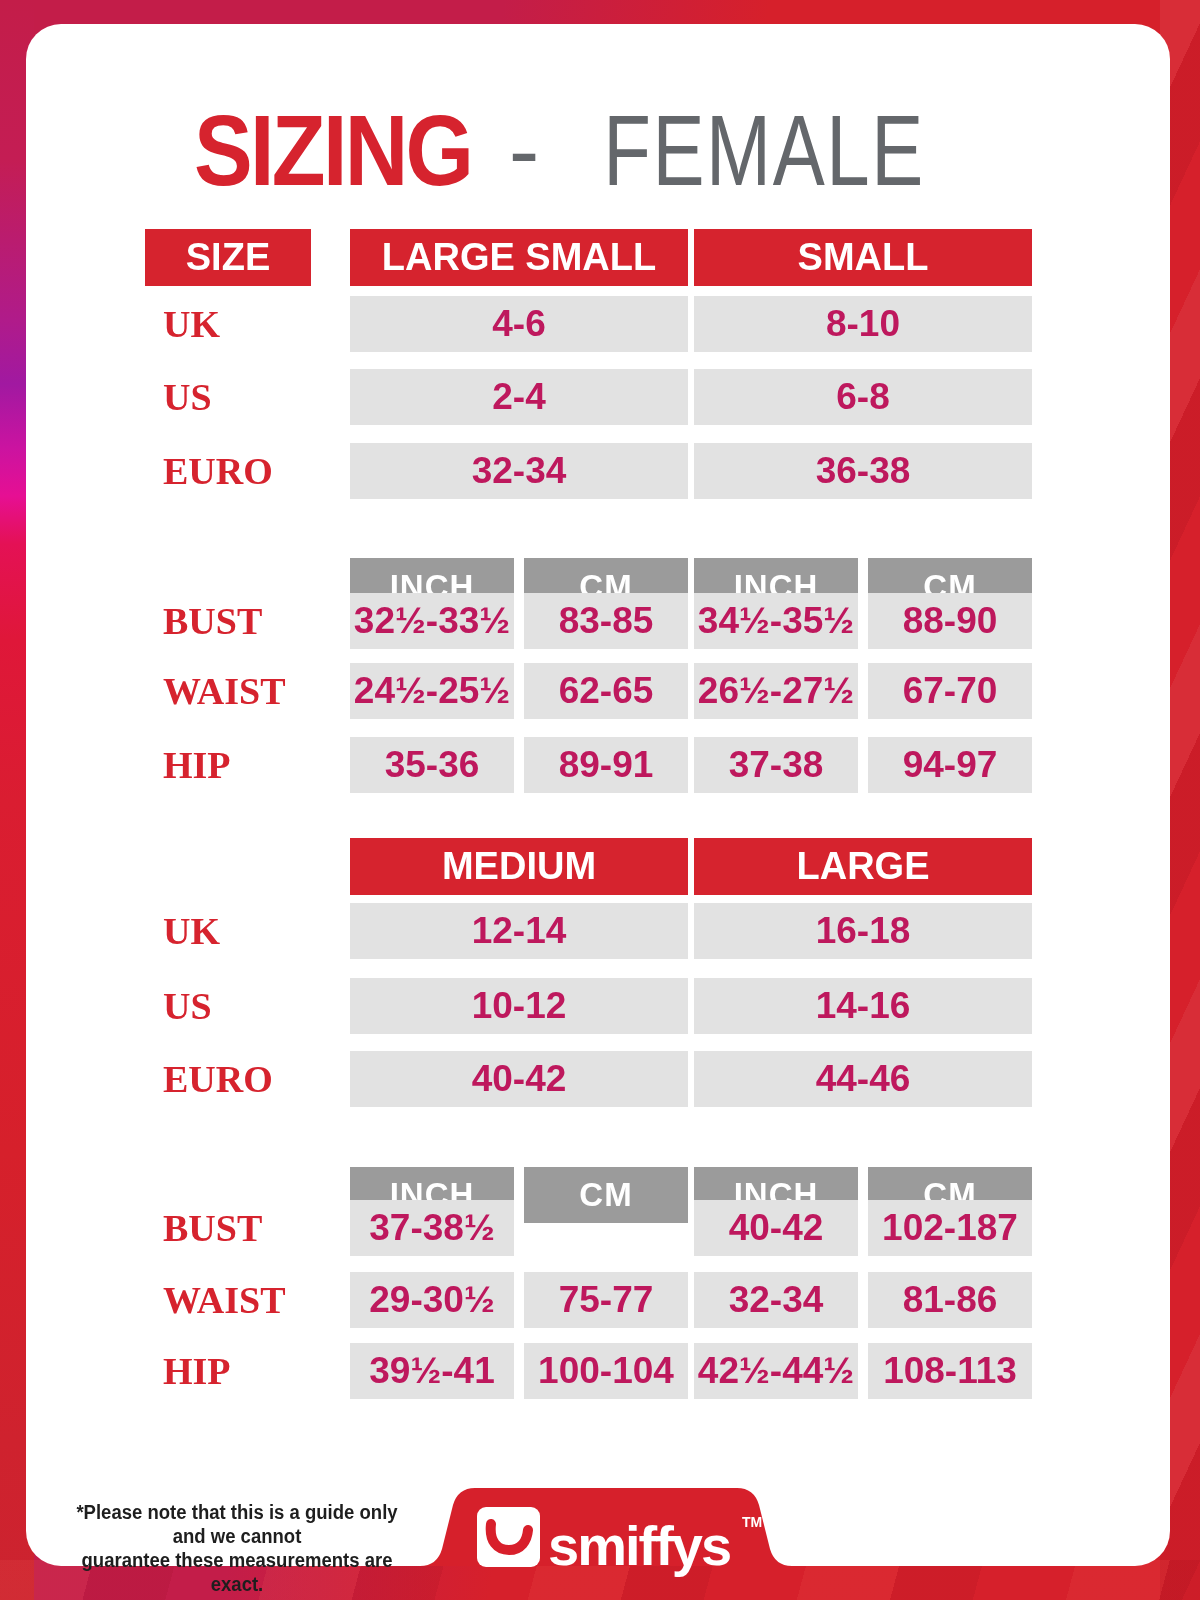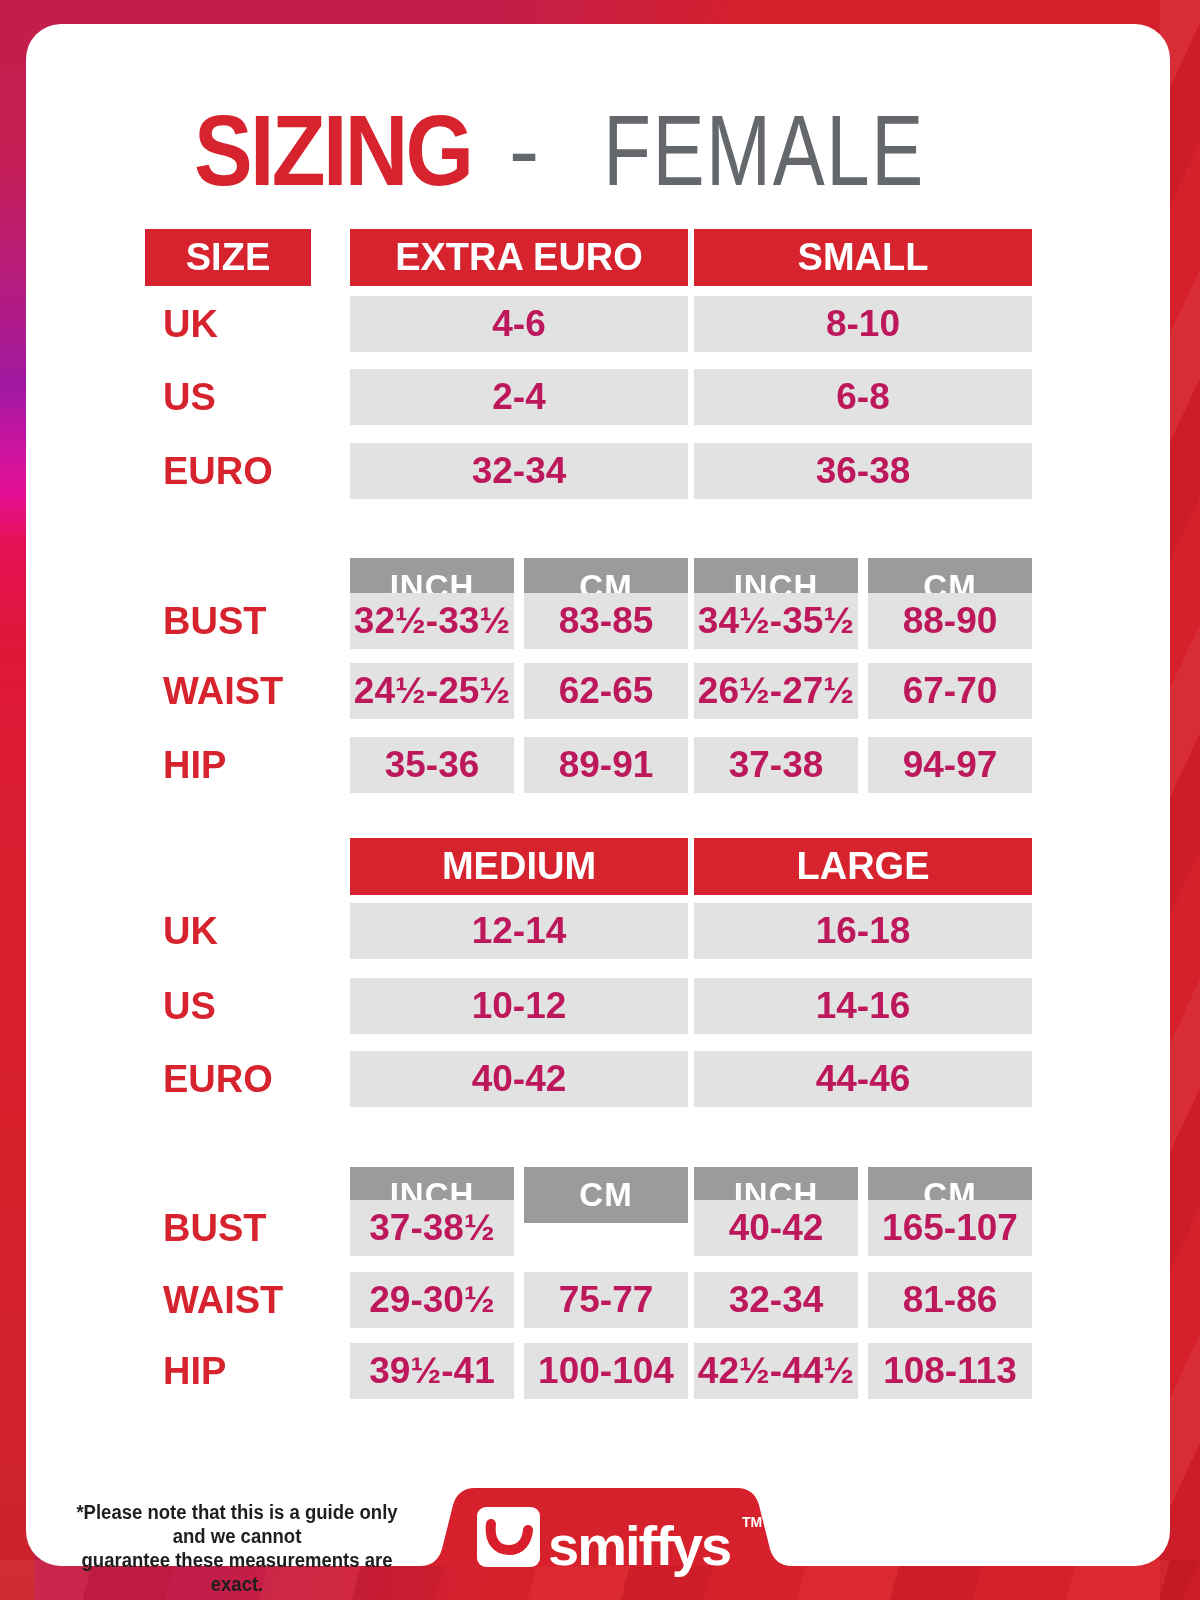--- a/index.html
+++ b/index.html
@@ -66,21 +66,21 @@
   .gray-c{background:#e2e2e2;color:#be185d;font-size:37px;}
   .lbl{color:#d6232e;font-size:38px;justify-content:flex-start;background:none;}
   
   .c-label{left:145px;width:166px;}
   .c-a {left:350px;width:338px;}
   .c-b {left:694px;width:338px;}
   .c-a1{left:350px;width:164px;}
   .c-a2{left:524px;width:164px;}
   .c-b1{left:694px;width:164px;}
   .c-b2{left:868px;width:164px;}
-  .c-lbl{left:163px;width:180px;}
+  .c-lbl{left:163px;width:180px;font-family:Liberation Serif, serif;}
   
   .hrow{height:57px;} .drow{height:56px;}
   .t1-h {top:229px;} .t1-r1{top:296px;} .t1-r2{top:369px;} .t1-r3{top:443px;}
   .t1-u {top:518px;} .t1-m1{top:593px;} .t1-m2{top:663px;} .t1-m3{top:737px;}
   
   .t2-h {top:838px;} .t2-r1{top:903px;} .t2-r2{top:978px;} .t2-r3{top:1051px;}
   .t2-u {top:1127px;} .t2-m1{top:1200px;} .t2-m2{top:1272px;} .t2-m3{top:1343px;}
   
   .disclaimer{
     position:absolute;left:60px;top:1500px;width:354px;
@@ -113,21 +113,21 @@
 
   <div class="card"></div>
 
   <div class="title">
     <span class="t-red">SIZING</span>
     <span class="t-sep">-</span>
     <span class="t-gray">FEMALE</span>
   </div>
 
   <div class="cell red-h hrow t1-h c-label">SIZE</div>
-  <div class="cell red-h hrow t1-h c-a">EXTRA EURO</div>
+  <div class="cell red-h hrow t1-h c-a">LARGE SMALL</div>
   <div class="cell red-h hrow t1-h c-b">SMALL</div>
 
   <div class="cell lbl drow t1-r1 c-lbl">UK</div>
   <div class="cell gray-c drow t1-r1 c-a">4-6</div>
   <div class="cell gray-c drow t1-r1 c-b">8-10</div>
 
   <div class="cell lbl drow t1-r2 c-lbl">US</div>
   <div class="cell gray-c drow t1-r2 c-a">2-4</div>
   <div class="cell gray-c drow t1-r2 c-b">6-8</div>
 
@@ -174,21 +174,21 @@
   <div class="cell gray-c drow t2-r3 c-b">44-46</div>
 
   <div class="cell unit-h drow t2-u c-a1">INCH</div>
   <div class="cell unit-h drow t2-u c-a2">CM</div>
   <div class="cell unit-h drow t2-u c-b1">INCH</div>
   <div class="cell unit-h drow t2-u c-b2">CM</div>
 
   <div class="cell lbl drow t2-m1 c-lbl">BUST</div>
   <div class="cell gray-c drow t2-m1 c-a1">37-38½</div>
   <div class="cell gray-c drow t2-m1 c-b1">40-42</div>
-  <div class="cell gray-c drow t2-m1 c-b2">165-107</div>
+  <div class="cell gray-c drow t2-m1 c-b2">102-187</div>
 
   <div class="cell lbl drow t2-m2 c-lbl">WAIST</div>
   <div class="cell gray-c drow t2-m2 c-a1">29-30½</div>
   <div class="cell gray-c drow t2-m2 c-a2">75-77</div>
   <div class="cell gray-c drow t2-m2 c-b1">32-34</div>
   <div class="cell gray-c drow t2-m2 c-b2">81-86</div>
 
   <div class="cell lbl drow t2-m3 c-lbl">HIP</div>
   <div class="cell gray-c drow t2-m3 c-a1">39½-41</div>
   <div class="cell gray-c drow t2-m3 c-a2">100-104</div>

